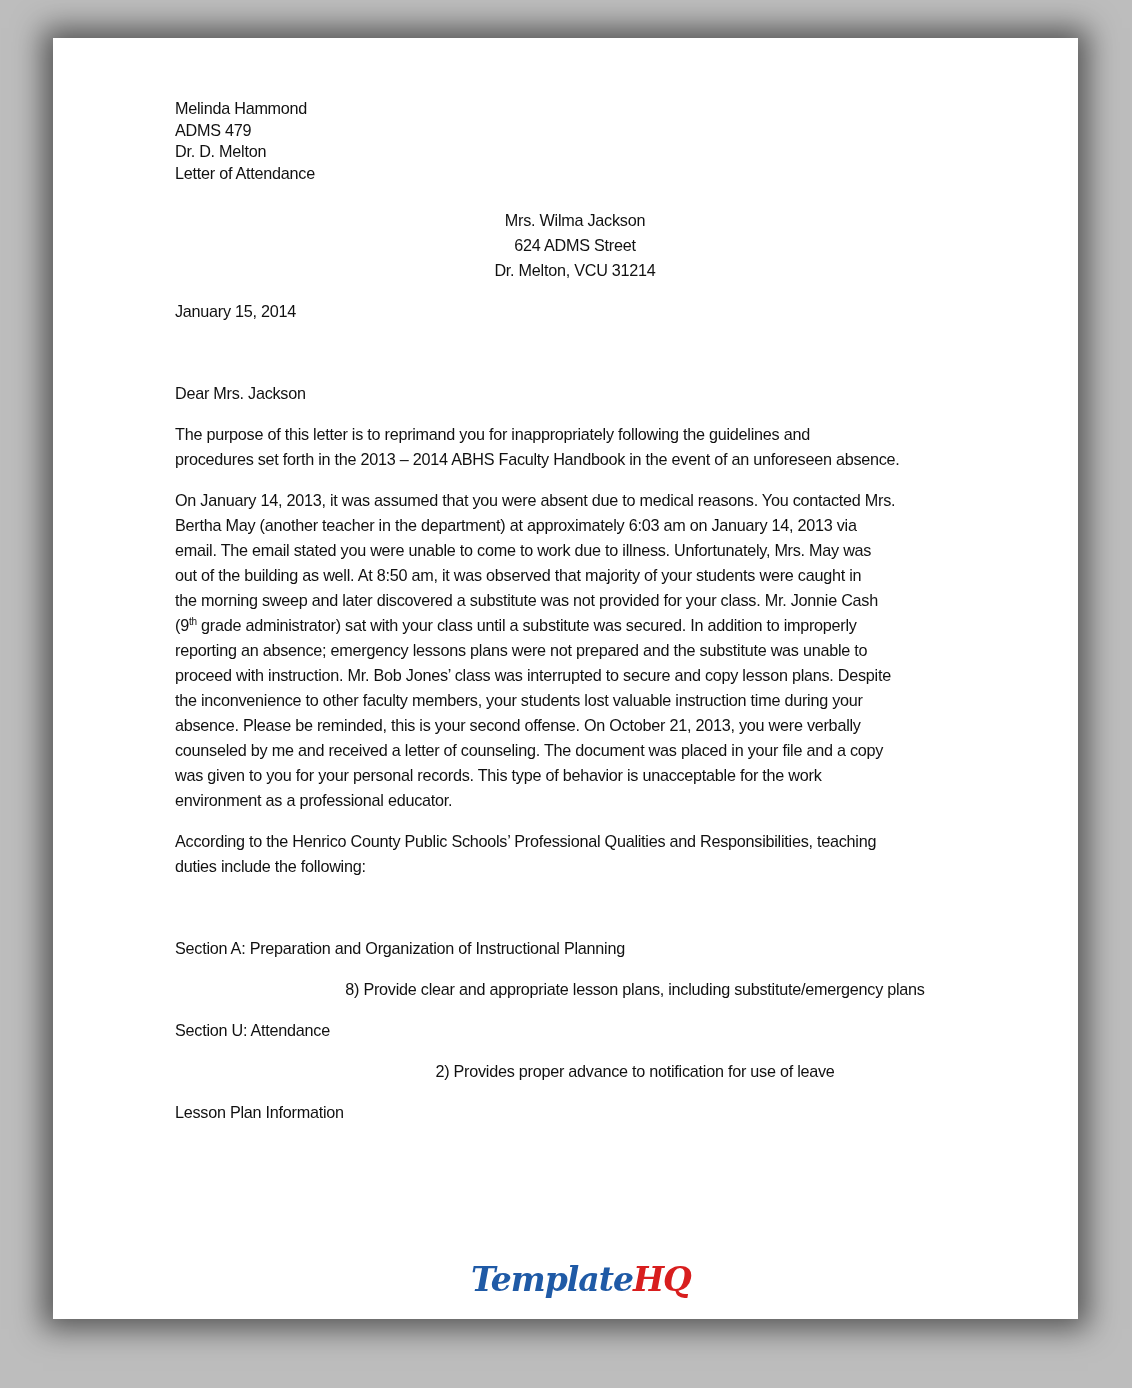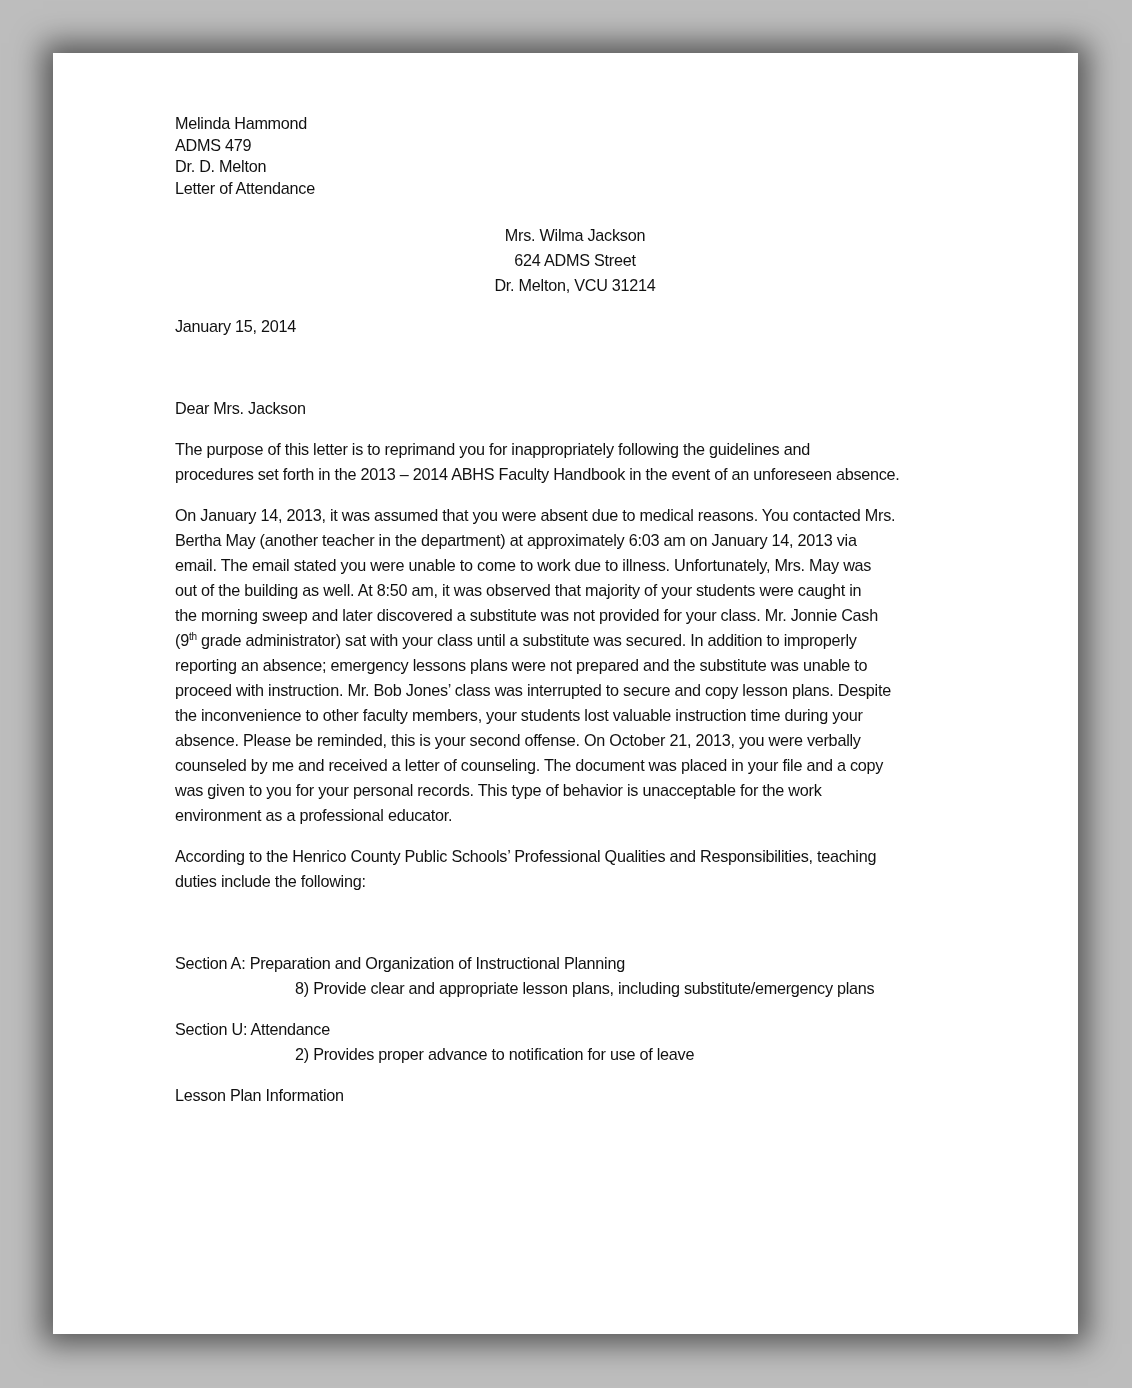--- a/index.html
+++ b/index.html
@@ -10,21 +10,21 @@
       width: 1132px;
       height: 1388px;
       background: #bdbdbd;
       position: relative;
       overflow: hidden;
       font-family: "Liberation Sans", sans-serif;
     }
     .page {
       position: absolute;
       left: 53px;
-      top: 53px;
+      top: 38px;
       width: 1025px;
       height: 1281px;
       background: #ffffff;
       box-shadow: 0 0 28px 10px rgba(0,0,0,0.55);
     }
     .content {
       position: absolute;
       left: 122px;
       top: 60px;
       width: 800px;
@@ -36,21 +36,21 @@
     .line { display: block; white-space: nowrap; }
     .sender .line { height: 21.7px; line-height: 21.7px; }
     .recipient { margin-top: 23px; text-align: center; }
     .recipient .line { height: 25px; line-height: 25px; }
     .date { margin-top: 16px; height: 25px; line-height: 25px; }
     .salutation { margin-top: 57px; height: 25px; line-height: 25px; }
     .para { margin-top: 16px; line-height: 25px; }
     .para .line { height: 25px; }
     .section { margin-top: 16px; height: 25px; line-height: 25px; }
     .section.gap-big { margin-top: 57px; }
-    .item { height: 25px; line-height: 25px; padding-left: 120px; }
+    .item { margin-top: 16px; height: 25px; line-height: 25px; padding-left: 120px; text-align: center; }
     sup { font-size: 10px; line-height: 0; vertical-align: 6px; }
     .logo {
       position: absolute;
       left: 418px;
       top: 1222px;
       font-family: "DejaVu Serif", serif;
       font-weight: bold;
       font-style: italic;
       font-size: 33px;
       letter-spacing: -1px;
@@ -111,13 +111,16 @@
     <div class="section gap-big">Section A: Preparation and Organization of Instructional Planning</div>
     <div class="item">8) Provide clear and appropriate lesson plans, including substitute/emergency plans</div>
 
     <div class="section">Section U: Attendance</div>
     <div class="item">2) Provides proper advance to notification for use of leave</div>
 
 
     <div class="section">Lesson Plan Information</div>
   </div>
 
+  <div class="logo">
+    <span class="part1">Template</span><span class="part2">HQ</span>
+  </div>
 </div>
 
 </body></html>

